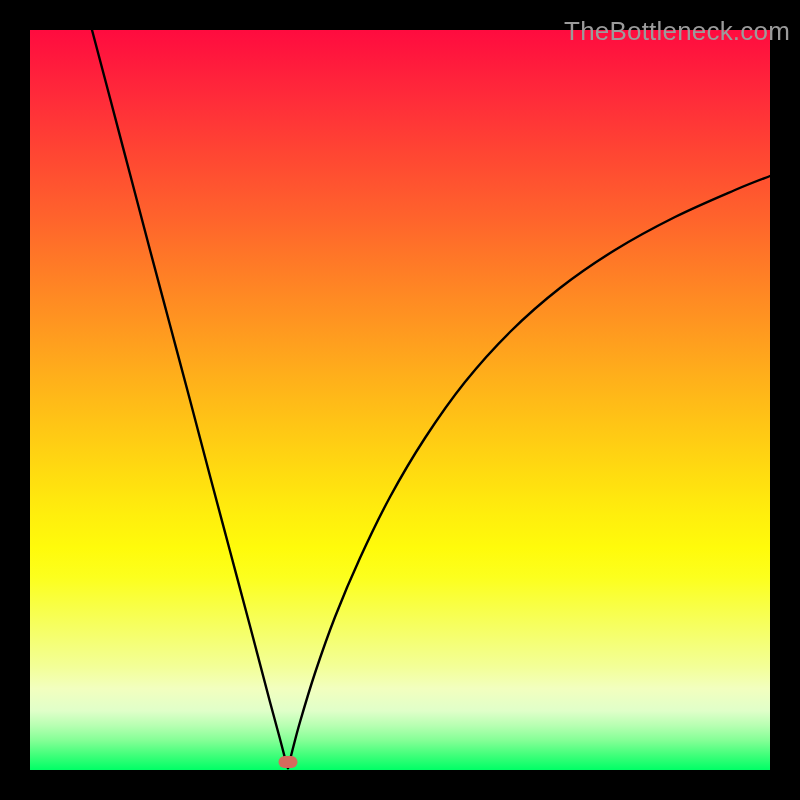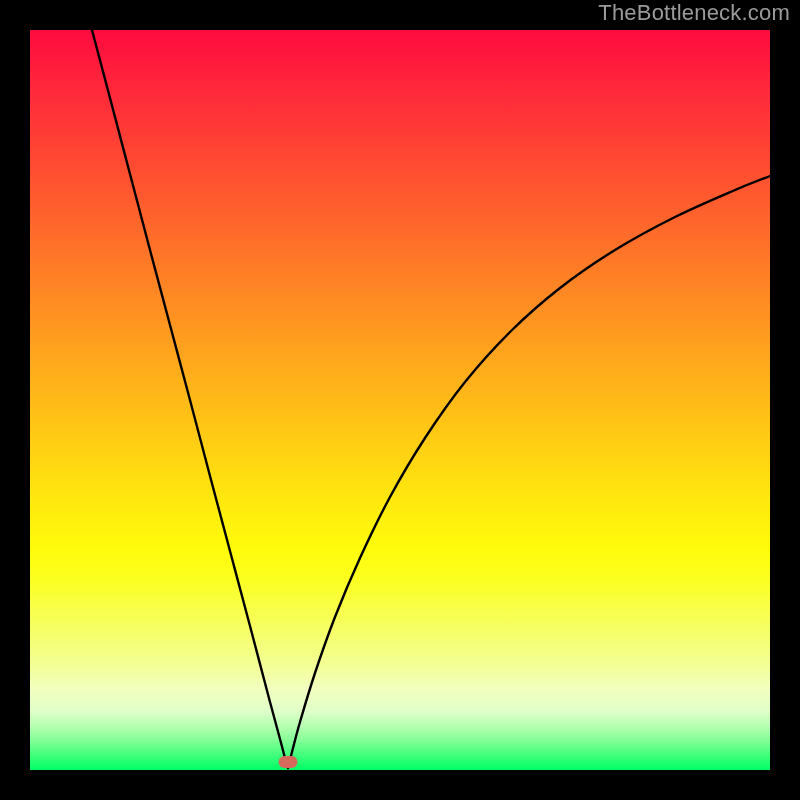--- a/index.html
+++ b/index.html
@@ -47,24 +47,24 @@
       #f2ffbf 89%,
       #e0ffc9 92%,
       #b7ffb2 94%,
       #84ff96 96%,
       #40ff7a 98%,
       #00ff66 100%
     );
   }
   .watermark {
     position: absolute;
-    top: 0;
+    top: 16px;
     right: 10px;
     color: #9b9b9b;
-    font-size: 22px;
+    font-size: 26px;
     letter-spacing: 0.2px;
     user-select: none;
   }
   svg.curve {
     position: absolute;
     left: 0;
     top: 0;
     width: 740px;
     height: 740px;
     overflow: visible;

